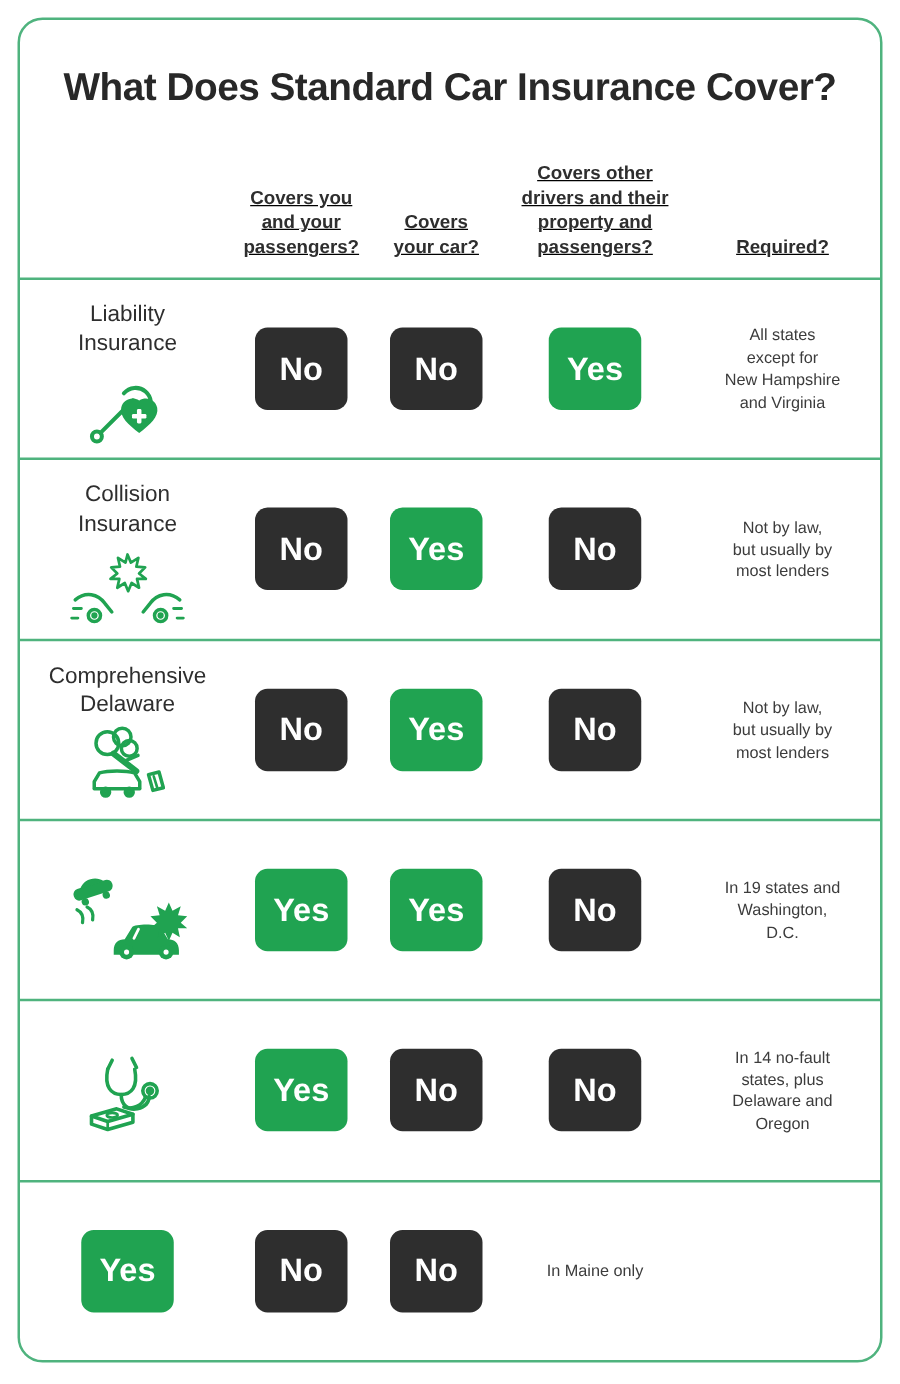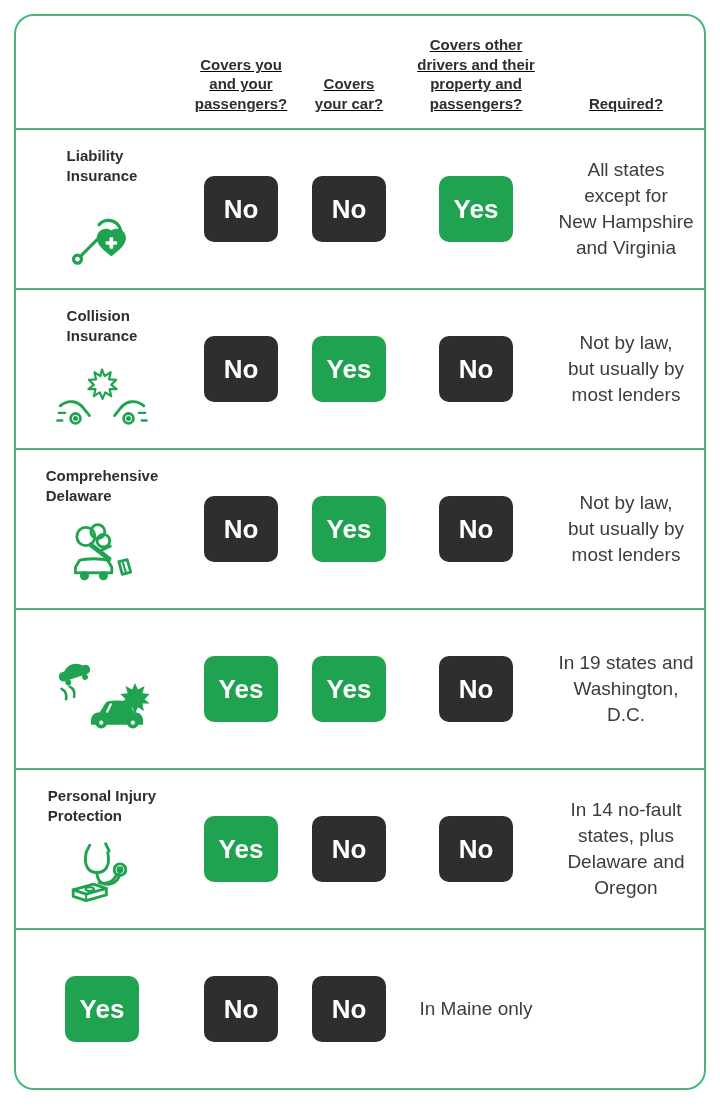--- a/index.html
+++ b/index.html
@@ -26,42 +26,45 @@
   .header-row{height:112px;flex:none;padding-bottom:14px;}
   .header-row .cell{display:flex;align-items:flex-end;justify-content:center;text-decoration:underline;}
   .header-cell{
     font-size:15px;font-weight:bold;color:var(--text);line-height:1.32;
     text-align:center;white-space:pre-line;
   }
   .row{flex:1;border-top:2px solid var(--border);}
   .row .cell{display:flex;align-items:center;justify-content:center;}
   .labelcol{flex-direction:column;justify-content:flex-start !important;padding-top:16px;}
   .row-label{
-    font-size:15px;font-weight:bold;color:var(--text);line-height:1.3;
-    white-space:pre-line;
+    font-size:18px;font-weight:normal;color:var(--text);line-height:1.3;
+    text-align:center;white-space:pre-line;
   }
   .iconbox{flex:1;display:flex;align-items:center;justify-content:center;color:var(--green);padding-bottom:6px;}
   .badge{
     min-width:74px;height:66px;padding:0 12px;border-radius:10px;
     display:flex;align-items:center;justify-content:center;
     color:#ffffff;font-weight:bold;font-size:26px;
   }
   .badge.yes{background:var(--green);}
   .badge.no{background:var(--dark);}
   .req{
-    font-size:19px;color:#3C3C3C;line-height:1.38;text-align:center;
+    font-size:13px;color:#3C3C3C;line-height:1.38;text-align:center;
     white-space:pre-line;padding:0 10px;
   }
 </style>
 </head>
 <body>
 
 <div class="page">
   <div class="card">
 
+    <div class="title-wrap">
+      <div class="title">What Does Standard Car Insurance Cover?</div>
+    </div>
 
     <div class="grid header-row">
       <div class="cell"></div>
       <div class="cell">
           <div class="header-cell">Covers you
 and your
 passengers?</div>
         </div>
       <div class="cell">
           <div class="header-cell">Covers
@@ -216,22 +219,20 @@
         </div>
       <div class="cell">
           <div class="req">In 19 states and
 Washington,
 D.C.</div>
         </div>
     </div>
 
     <div class="grid row">
       <div class="cell labelcol">
-        <div class="row-label">Personal Injury
-Protection</div>
         <div class="iconbox">
           <svg width="74" height="72" viewBox="0 0 100 100" fill="none" stroke="currentColor" stroke-width="4" stroke-linecap="round" stroke-linejoin="round">
             <path d="M33 10 l-5 10"></path>
             <path d="M55 8 l5 10"></path>
             <path d="M28 20 C24 40 32 48 43 48 C54 48 62 40 58 20"></path>
             <path d="M43 48 c0 12 8 18 18 16 8-2 13-7 13-14"></path>
             <circle cx="75" cy="44" r="8"></circle>
               <circle cx="75" cy="44" r="2.8" fill="currentColor"></circle>
             <path d="M70 51 c-4 10-14 14-24 11"></path>
             <path d="M10 72 l28-8 18 6 -28 8 z"></path>

